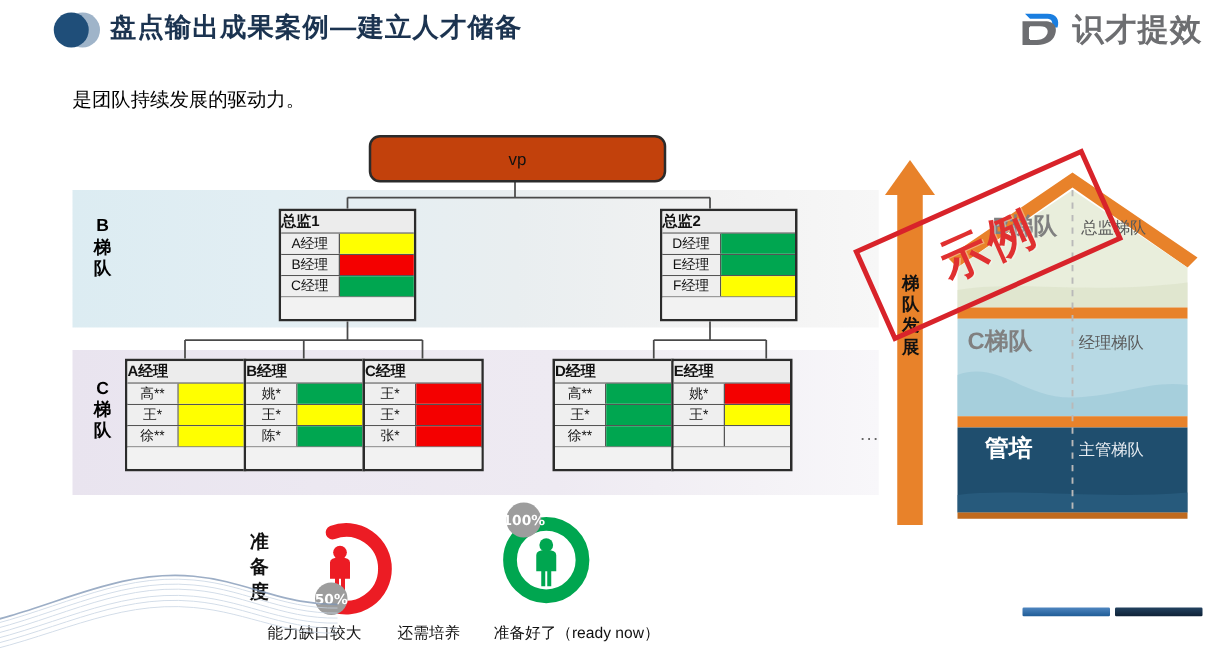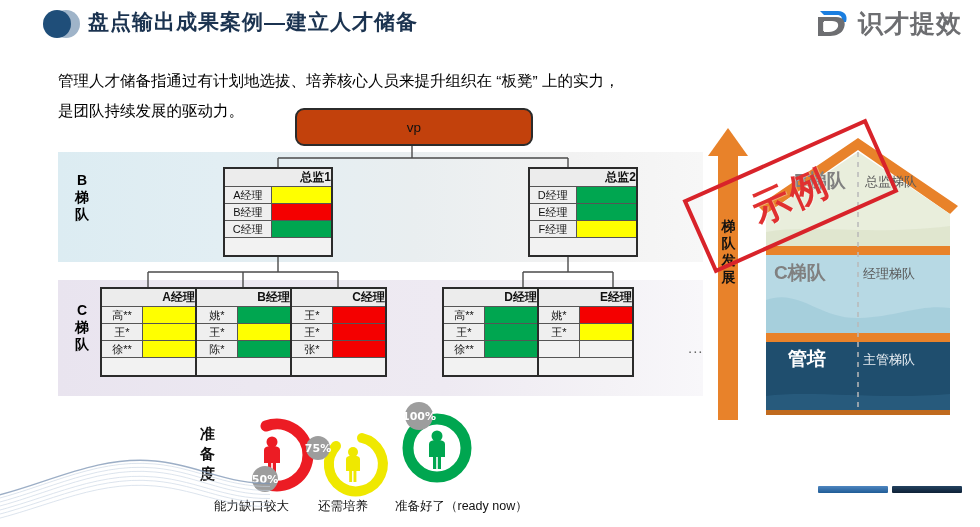--- a/index.html
+++ b/index.html
@@ -48,21 +48,21 @@
   #vp-box{
     position:absolute;left:295px;top:8px;width:234px;height:34px;
     border:2px solid #2b2b2b;border-radius:9px;background:#c2410c;
     display:flex;align-items:center;justify-content:center;
     font-size:13.5px;color:#111;
   }
 
   
   .node{position:absolute;border:2px solid #2b2b2b;background:#fff;box-sizing:border-box;}
   .node .hdr{
-    height:17px;line-height:17px;text-align:right;font-size:12px;font-weight:bold;
+    height:17px;line-height:17px;text-align:left;font-size:12px;font-weight:bold;
     background:#ececec;border-bottom:1px solid #555;color:#111;
   }
   .node .row{display:flex;height:17px;border-bottom:1px solid #555;box-sizing:border-box;}
   .node .row:last-child{border-bottom:none;}
   .node .nm{
     flex:0 0 44%;border-right:1px solid #555;background:#efefef;
     font-size:11px;line-height:17px;text-align:center;color:#111;
     box-sizing:border-box;overflow:hidden;white-space:nowrap;
   }
   .node .st{flex:1 1 auto;box-sizing:border-box;}
@@ -154,21 +154,20 @@
           <path d="M4 9 L22 9 C30 9 33 15 29 22 C26 27 20 28 14 28 L4 28 Z
                    M10 13 L10 24 L15 24 C21 24 25 20 24 16 C23.3 13.8 21 13 18 13 Z" fill="#6d6e71"></path>
           <text x="8" y="23" font-size="13" font-weight="bold" fill="#ffffff" font-family="DejaVu Sans">D</text>
         </svg>
       </div>
       <div id="brand-text">识才提效</div>
     </div>
   </div>
 
   <div id="intro">
-    <div>管理人才储备指通过有计划地选拔、培养核心人员来提升组织在 “板凳” 上的实力，</div>
     <div>是团队持续发展的驱动力。</div>
   </div>
 
   <div id="chart">
 
     <div class="band" id="band-b"></div>
     <div class="band" id="band-c"></div>
 
     <div class="band-label" id="label-b" style="top:72px">
         <div>B</div>
@@ -404,28 +403,20 @@
 
     <div class="gauge" id="gauge-0">
       <svg width="78" height="78" viewBox="0 0 78 78">
         <path d="M28 10 A31 31 0 1 1 28 68" fill="none" stroke="#ec1c24" stroke-width="11" stroke-linecap="round"></path>
         <circle cx="34" cy="26" r="5.5" fill="#ec1c24"></circle>
         <path d="M26 34 q0 -4 8 -4 q8 0 8 4 l0 13 l-4 0 l0 12 l-3.2 0 l0 -12 l-1.6 0 l0 12 l-3.2 0 l0 -12 l-4 0 Z" fill="#ec1c24"></path>
       </svg>
       <div class="badge" style="left:14px;top:50px;width:26px;height:26px;">50%</div>
     </div>
 
-    <div class="gauge" id="gauge-1">
-      <svg width="78" height="78" viewBox="0 0 78 78">
-        <path d="M20 20 A27 27 0 1 0 46 12" fill="none" stroke="#efe800" stroke-width="10" stroke-linecap="round"></path>
-        <circle cx="37" cy="26" r="5" fill="#efe800"></circle>
-        <path d="M30 33 q0 -3.5 7 -3.5 q7 0 7 3.5 l0 12 l-3.6 0 l0 11 l-2.9 0 l0 -11 l-1.4 0 l0 11 l-2.9 0 l0 -11 l-3.2 0 Z" fill="#efe800"></path>
-      </svg>
-      <div class="badge" style="left:-10px;top:10px;width:24px;height:24px;">75%</div>
-    </div>
 
     <div class="gauge" id="gauge-2">
       <svg width="78" height="78" viewBox="0 0 78 78">
         <circle cx="39" cy="40" r="29" fill="none" stroke="#00a650" stroke-width="11"></circle>
         <circle cx="39" cy="28" r="5.5" fill="#00a650"></circle>
         <path d="M31 36 q0 -4 8 -4 q8 0 8 4 l0 13 l-4 0 l0 12 l-3.2 0 l0 -12 l-1.6 0 l0 12 l-3.2 0 l0 -12 l-4 0 Z" fill="#00a650"></path>
       </svg>
       <div class="badge" style="left:7px;top:-6px;width:28px;height:28px;">100%</div>
     </div>
 

